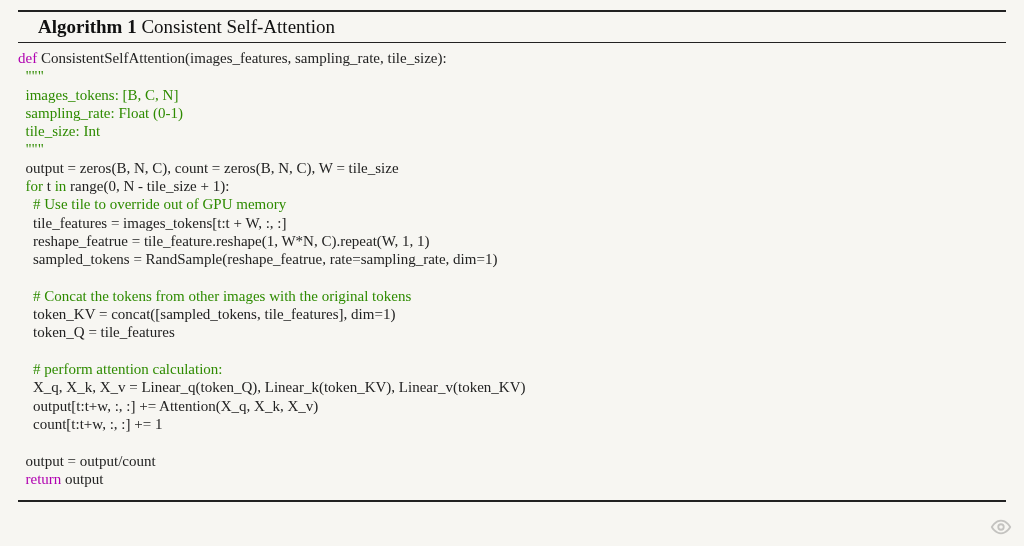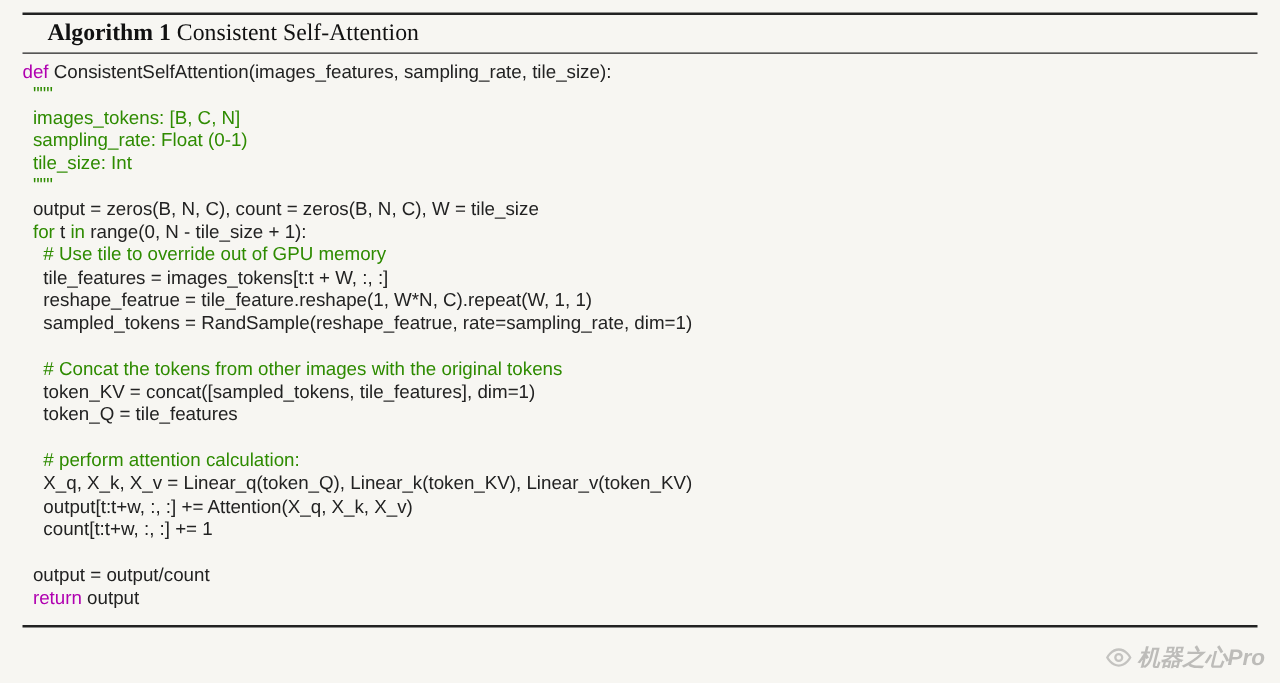--- a/index.html
+++ b/index.html
@@ -34,21 +34,21 @@
   }
   .algo-title {
     font-size: 19px;
     color: #111;
     padding: 2px 0;
     margin-left: 20px;
   }
   .algo-title b { font-weight: 700; }
   pre.code {
     margin: 2px 0 12px 0;
-    font-family: Liberation Sans, sans-serif;
+    font-family: Liberation Serif, serif;
     font-size: 15px;
     line-height: 1.22;
     color: #222;
     white-space: pre;
   }
   .kw   { color: #2e8b00; }   
   .deffn{ color: #b000b0; }   
   .cmt  { color: #2e8b00; }
   .ret  { color: #b000b0; }
   .watermark {
@@ -102,14 +102,13 @@
 <span class="ret">  return</span><span> output</span></pre>
 
   <hr class="rule3">
 </div>
 
 <div class="watermark">
   <svg width="22" height="22" viewBox="0 0 24 24" fill="none" stroke="#666" stroke-width="2">
     <path d="M2 12s3.5-7 10-7 10 7 10 7-3.5 7-10 7S2 12 2 12z"></path>
     <circle cx="12" cy="12" r="3"></circle>
   </svg>
-  <span>机器之心Pro</span>
 </div>
 
 </body></html>

